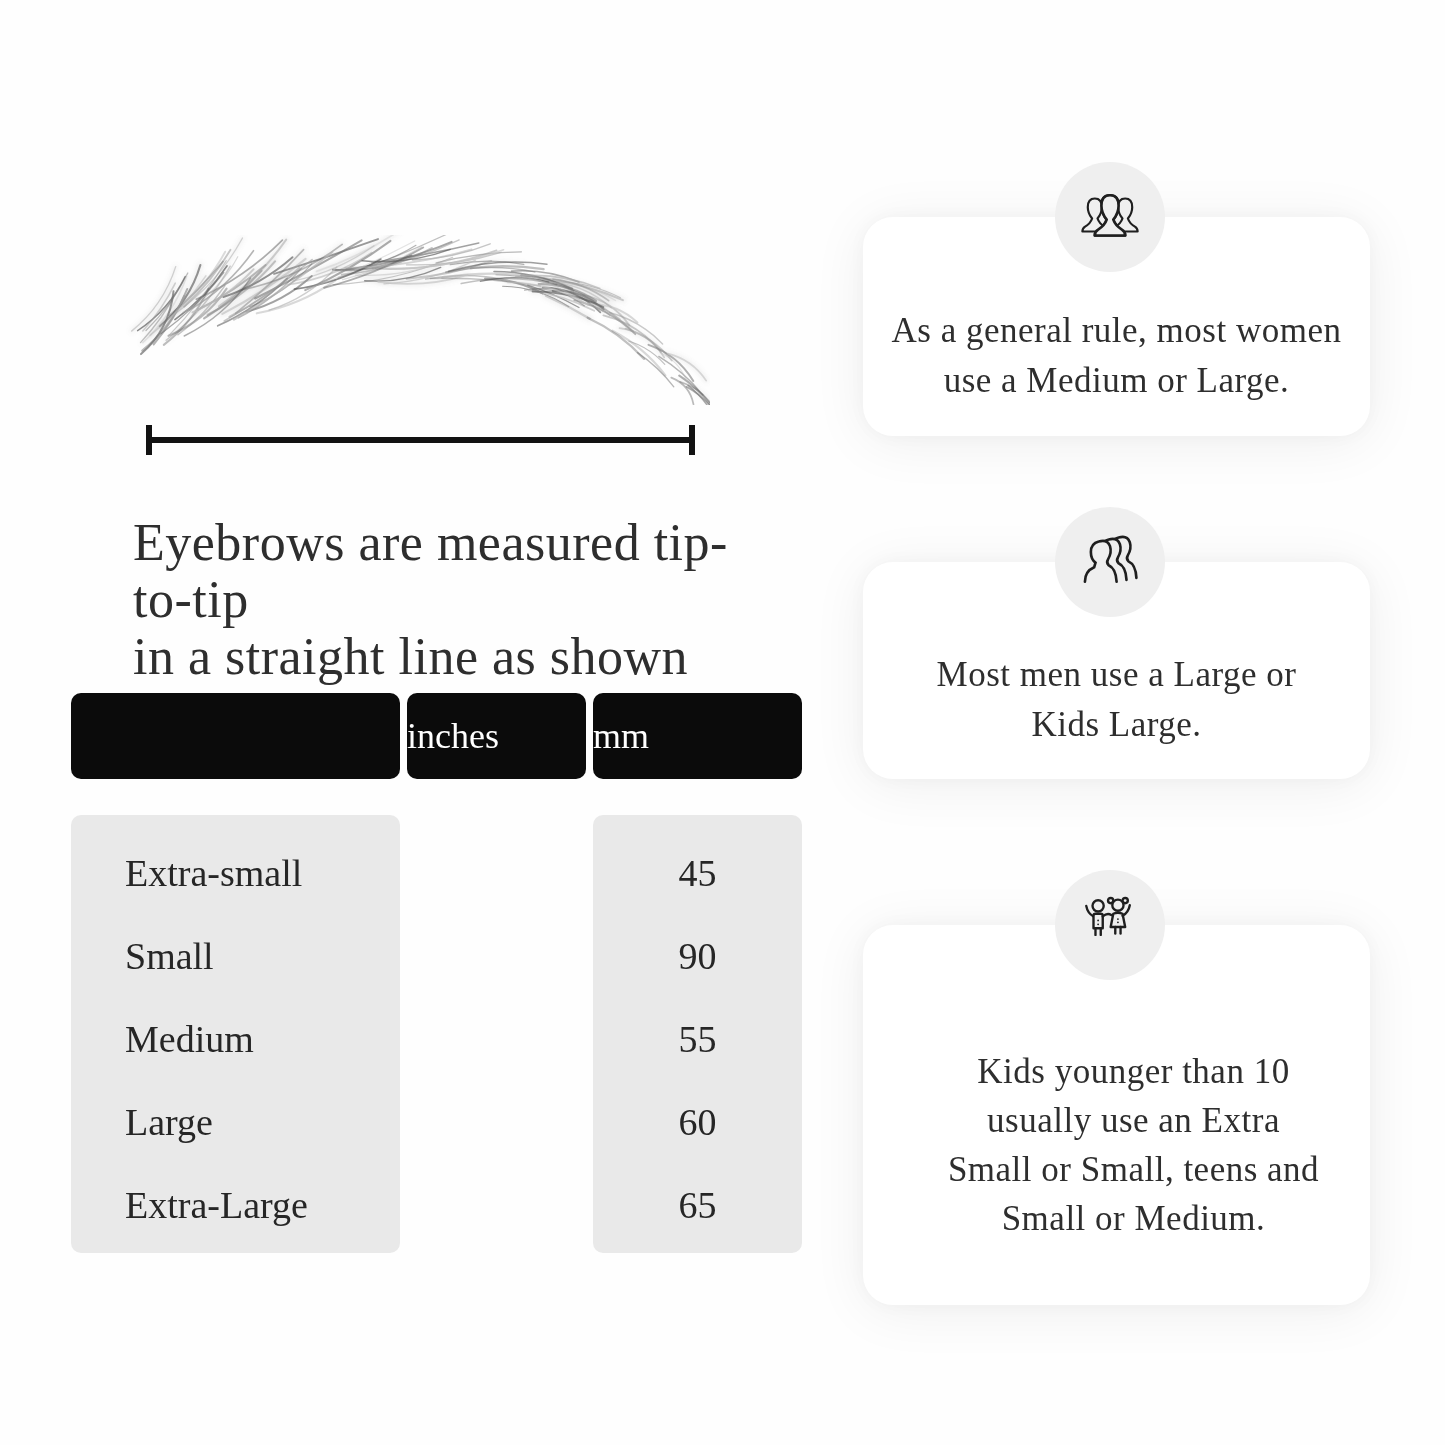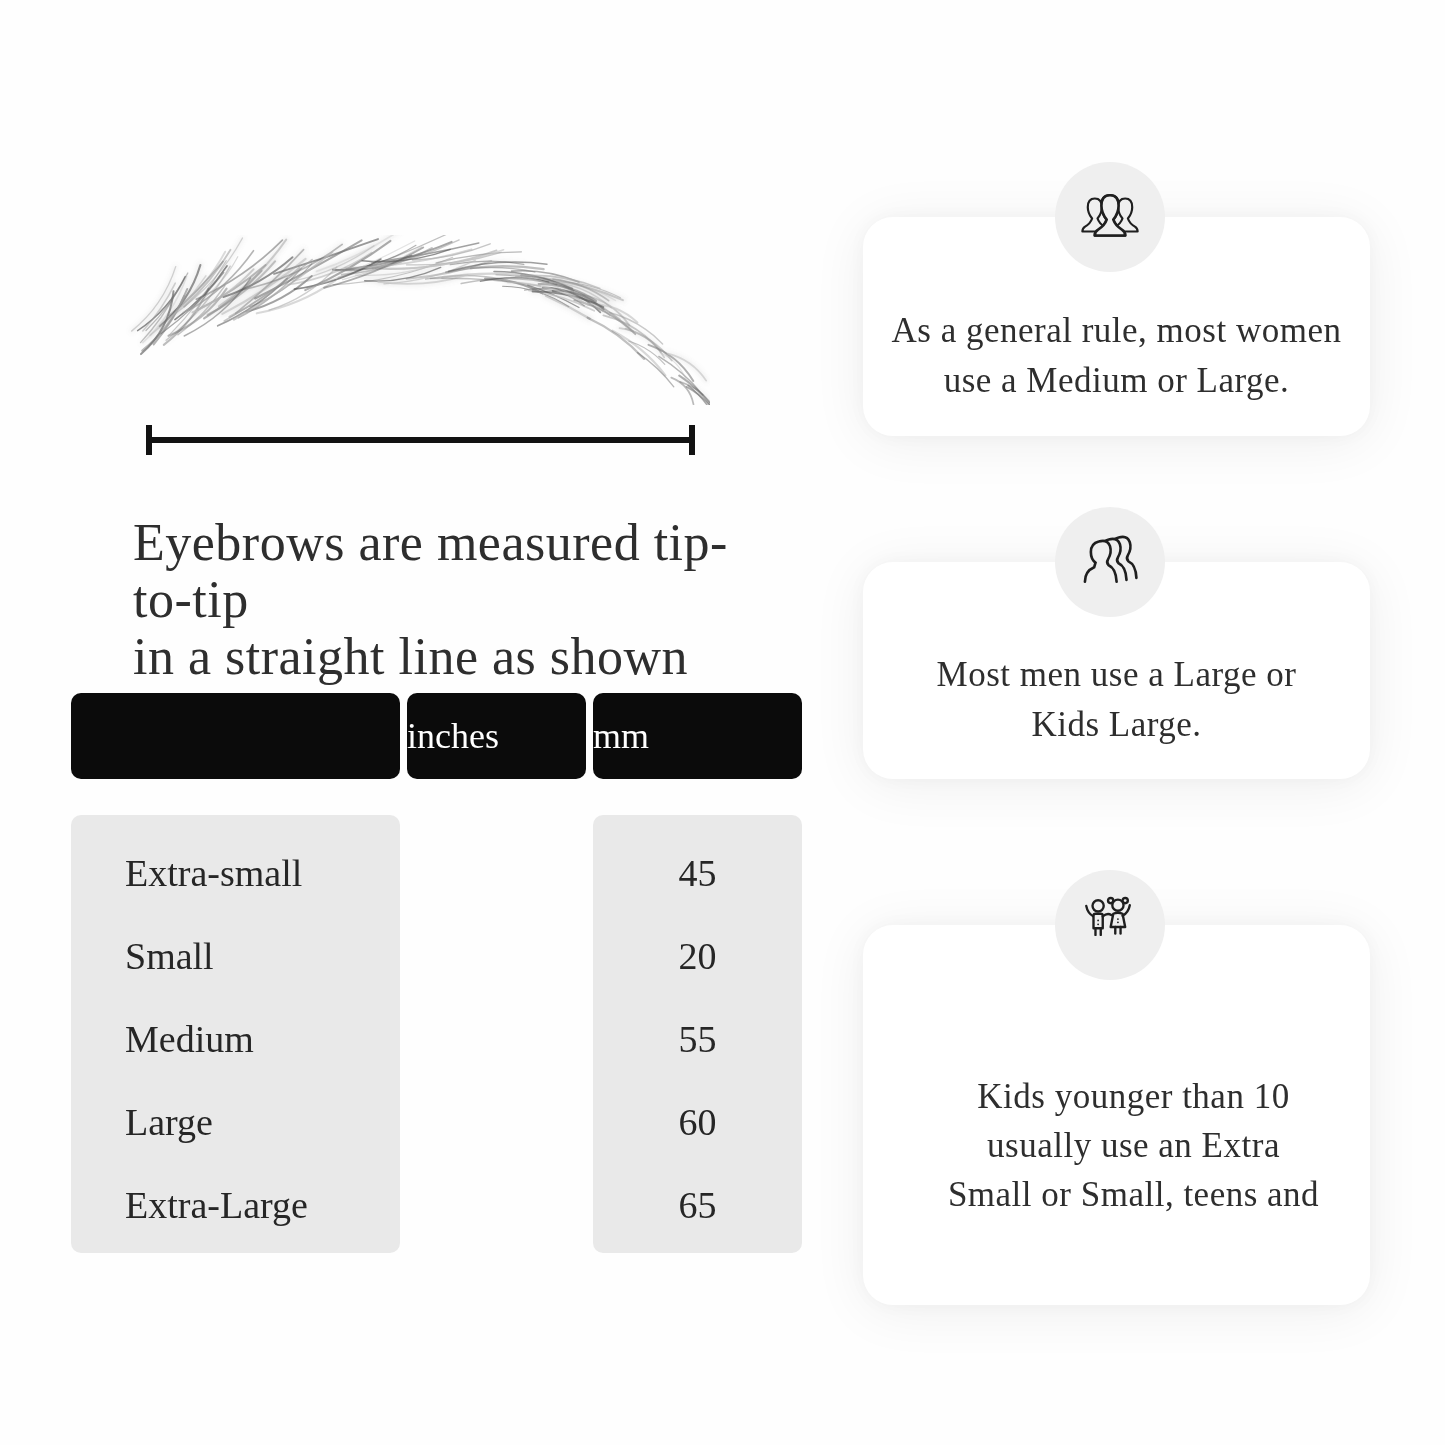--- a/index.html
+++ b/index.html
@@ -276,21 +276,21 @@
 
   <div class="tb c1">
     <div class="cell">Extra-small</div>
     <div class="cell">Small</div>
     <div class="cell">Medium</div>
     <div class="cell">Large</div>
     <div class="cell">Extra-Large</div>
   </div>
   <div class="tb c3">
     <div class="cell">45</div>
-    <div class="cell">20</div>
+    <div class="cell">90</div>
     <div class="cell">55</div>
     <div class="cell">60</div>
     <div class="cell">65</div>
   </div>
 
   <div class="icon-circle" id="circle-women">
     <svg viewBox="0 0 100 100">
       <g stroke="#1f1f1f" stroke-width="4" fill="#efefef" stroke-linejoin="round" stroke-linecap="round">
         <path id="wbell" d="M27,78 Q27,72 32,69 Q42,63 45,54 Q37,44 37,33 Q37,17 50,17 Q63,17 63,33 Q63,44 55,54 Q58,63 68,69 Q73,72 73,78 Z"></path>
         <use href="#wbell" transform="translate(-14,8) scale(0.82)"></use>
@@ -356,16 +356,17 @@
       <div>Most men use a Large or</div>
       <div>Kids Large.</div>
     </div>
   </div>
 
   <div class="card" id="card-kids">
     <div class="card-text">
       <div>Kids younger than 10</div>
       <div>usually use an Extra</div>
       <div>Small or Small, teens and</div>
+      <div>Small or Medium.</div>
     </div>
   </div>
 
 </div>
 
 </body></html>

